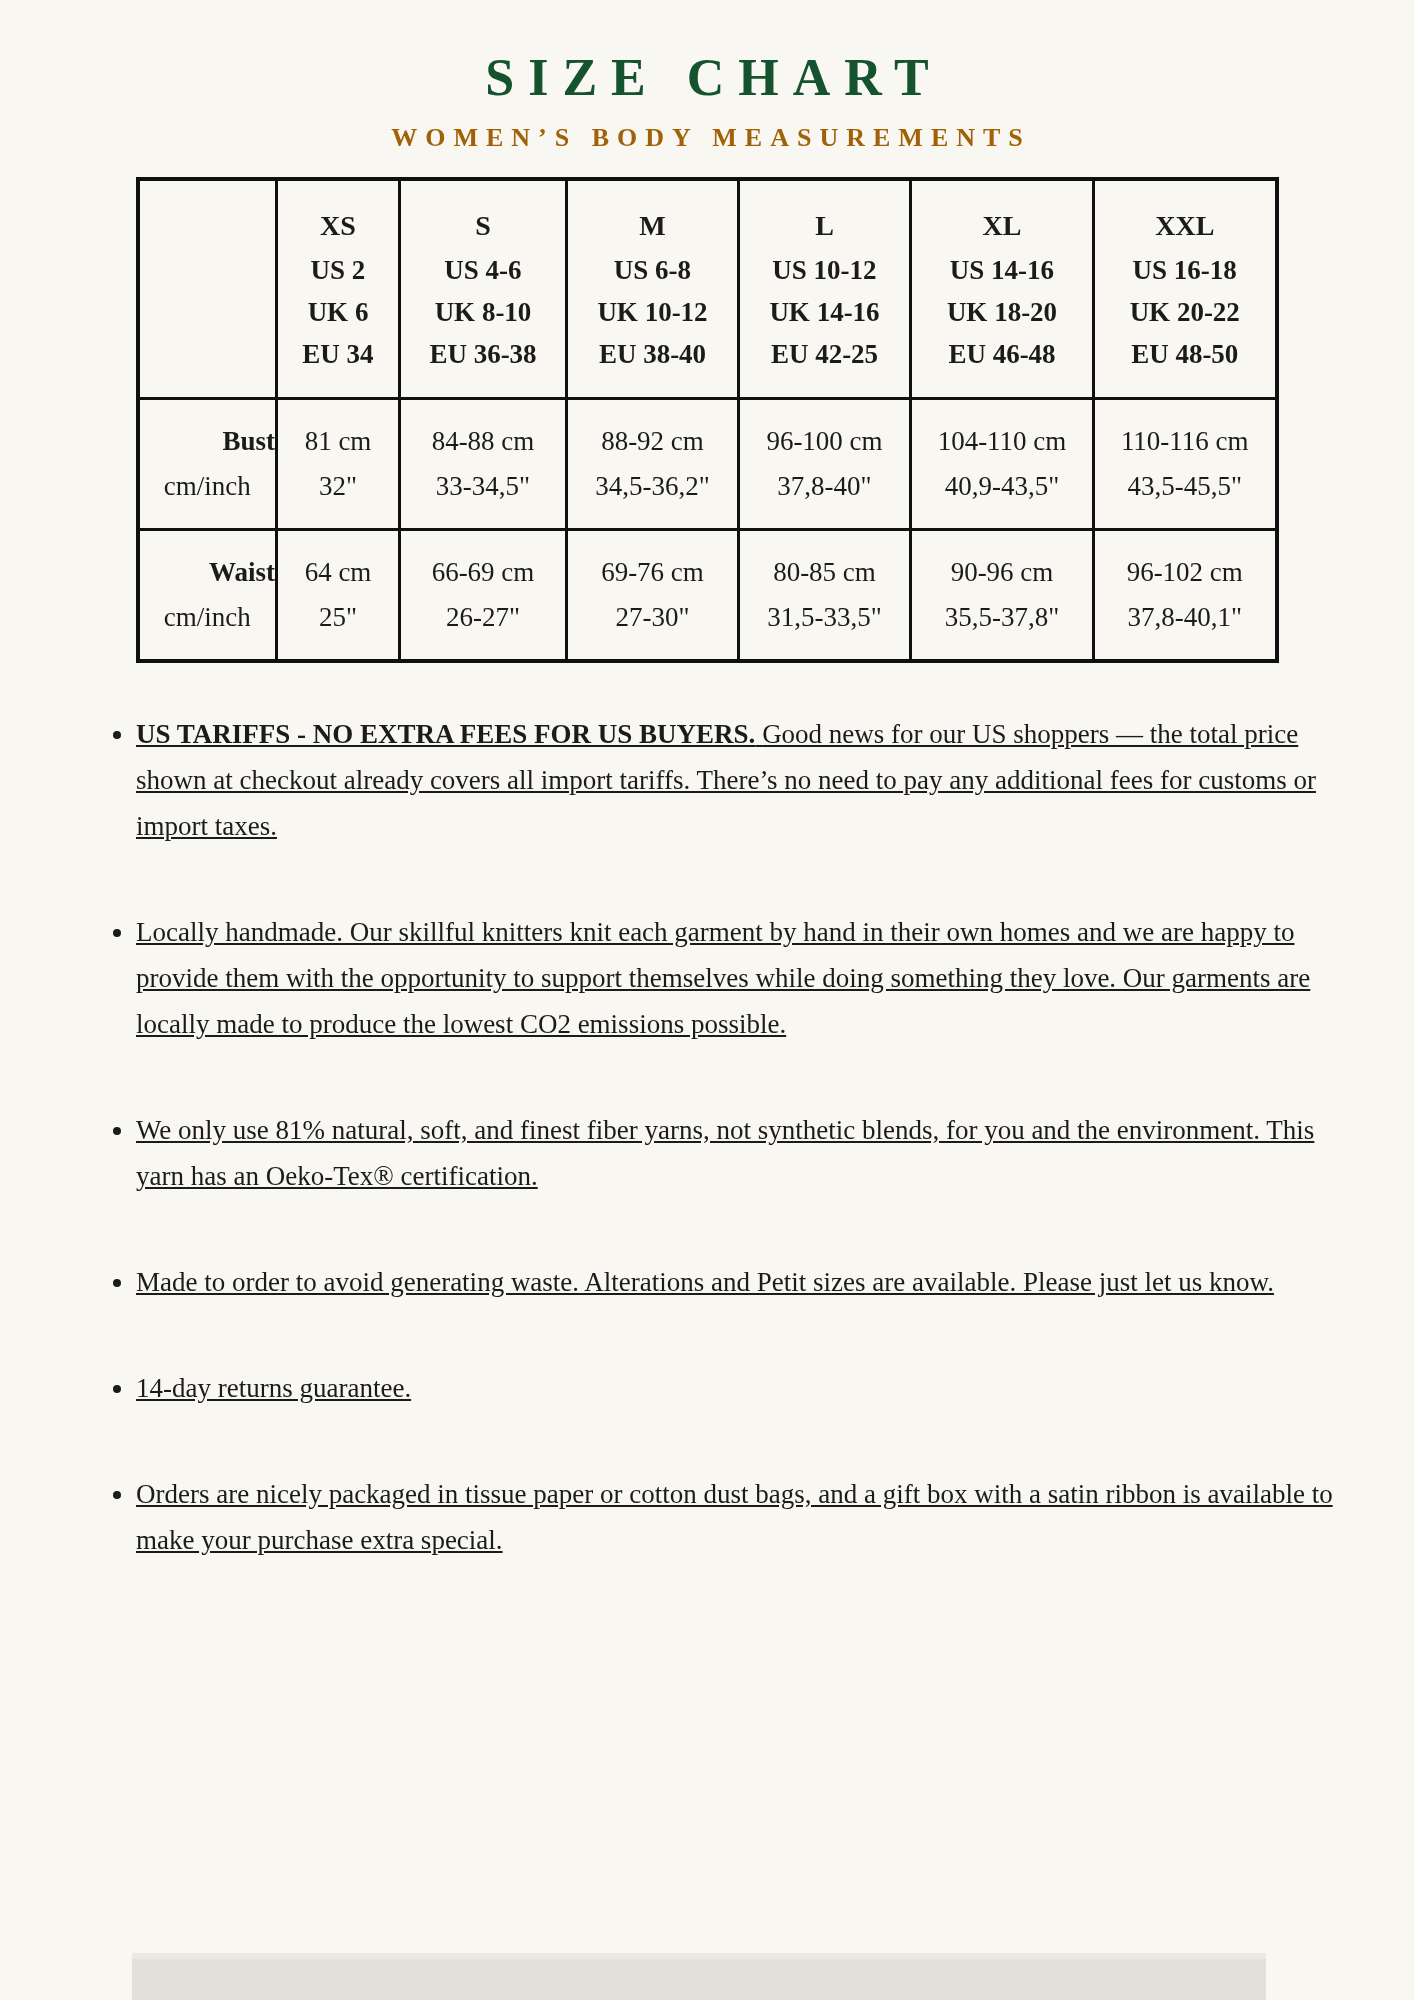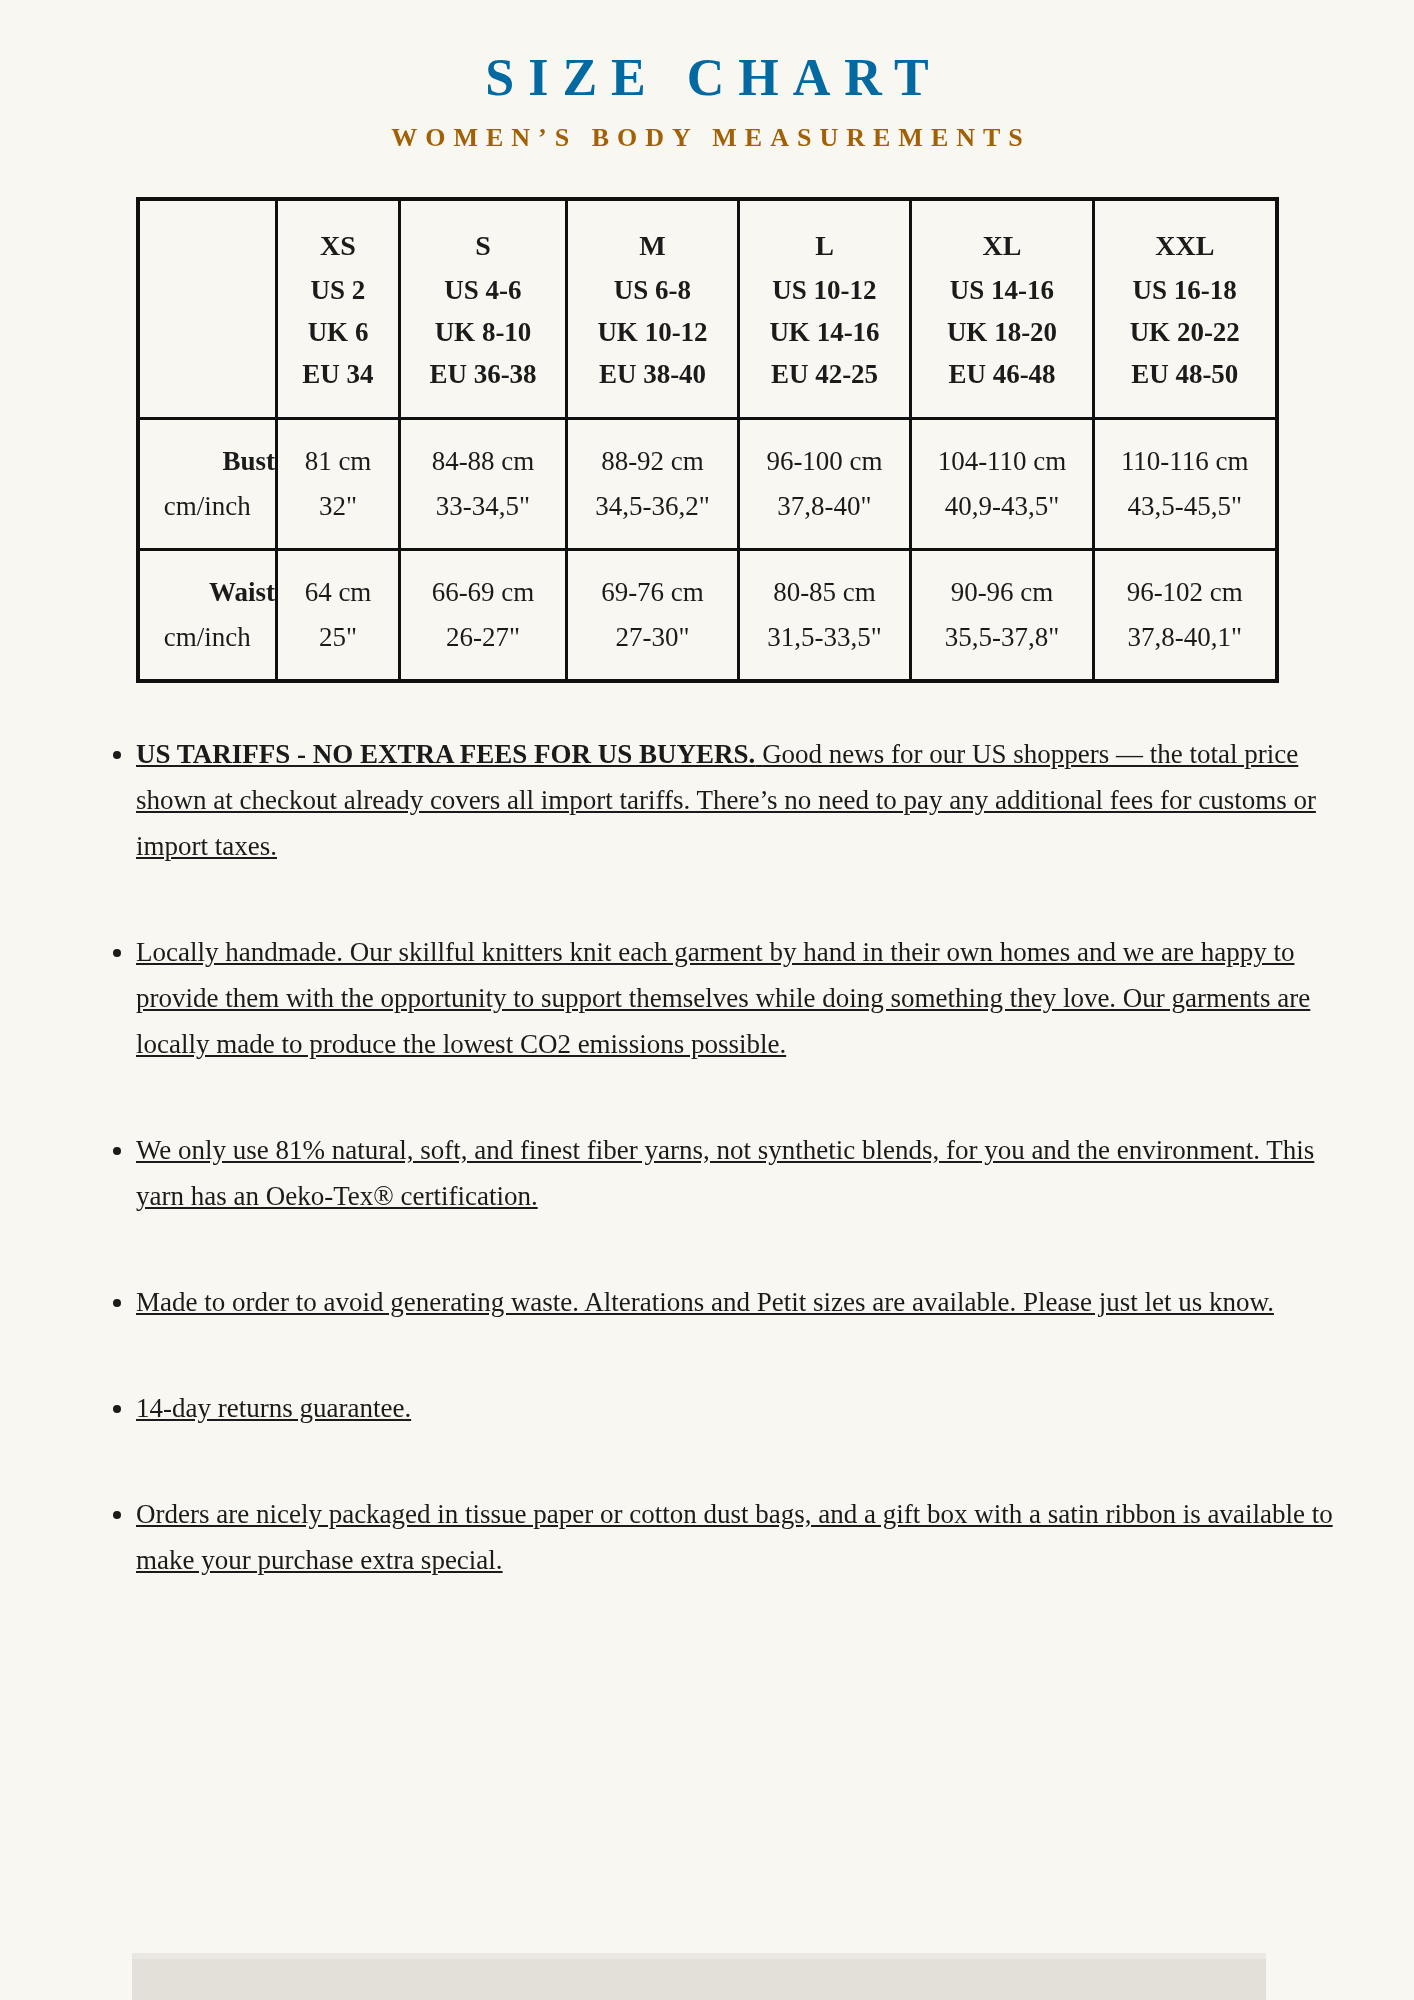--- a/index.html
+++ b/index.html
@@ -4,29 +4,29 @@
 <style>
   html, body { margin:0; padding:0; background:#f9f7f1; }
   .page {
     position:relative; width:1414px; height:2000px; overflow:hidden;
     background:#f9f7f1; color:#1b1b1b;
     font-family:"Liberation Serif","DejaVu Serif",serif;
   }
   .title {
     margin:0; padding-top:48px; text-align:center;
     font-size:52px; font-weight:700; letter-spacing:14px; text-indent:14px;
-    color:#0369a1;
+    color:#14532d;
   }
   .subtitle {
     margin:16px 0 0; text-align:center;
     font-size:26px; font-weight:700; letter-spacing:8px; text-indent:8px;
     color:#a16207;
   }
   table.size-table {
-    width:1128px; margin:44px auto 0;
+    width:1128px; margin:24px auto 0;
     border-collapse:collapse; table-layout:fixed;
     border:4px solid #101010;
   }
   table.size-table td {
     border:3px solid #101010; text-align:center; vertical-align:middle;
     padding:0; font-size:27px;
   }
   tr.header-row td { height:216px; font-weight:700; }
   .hline { line-height:42px; }
   .size-name { line-height:46px; font-size:28px; }

